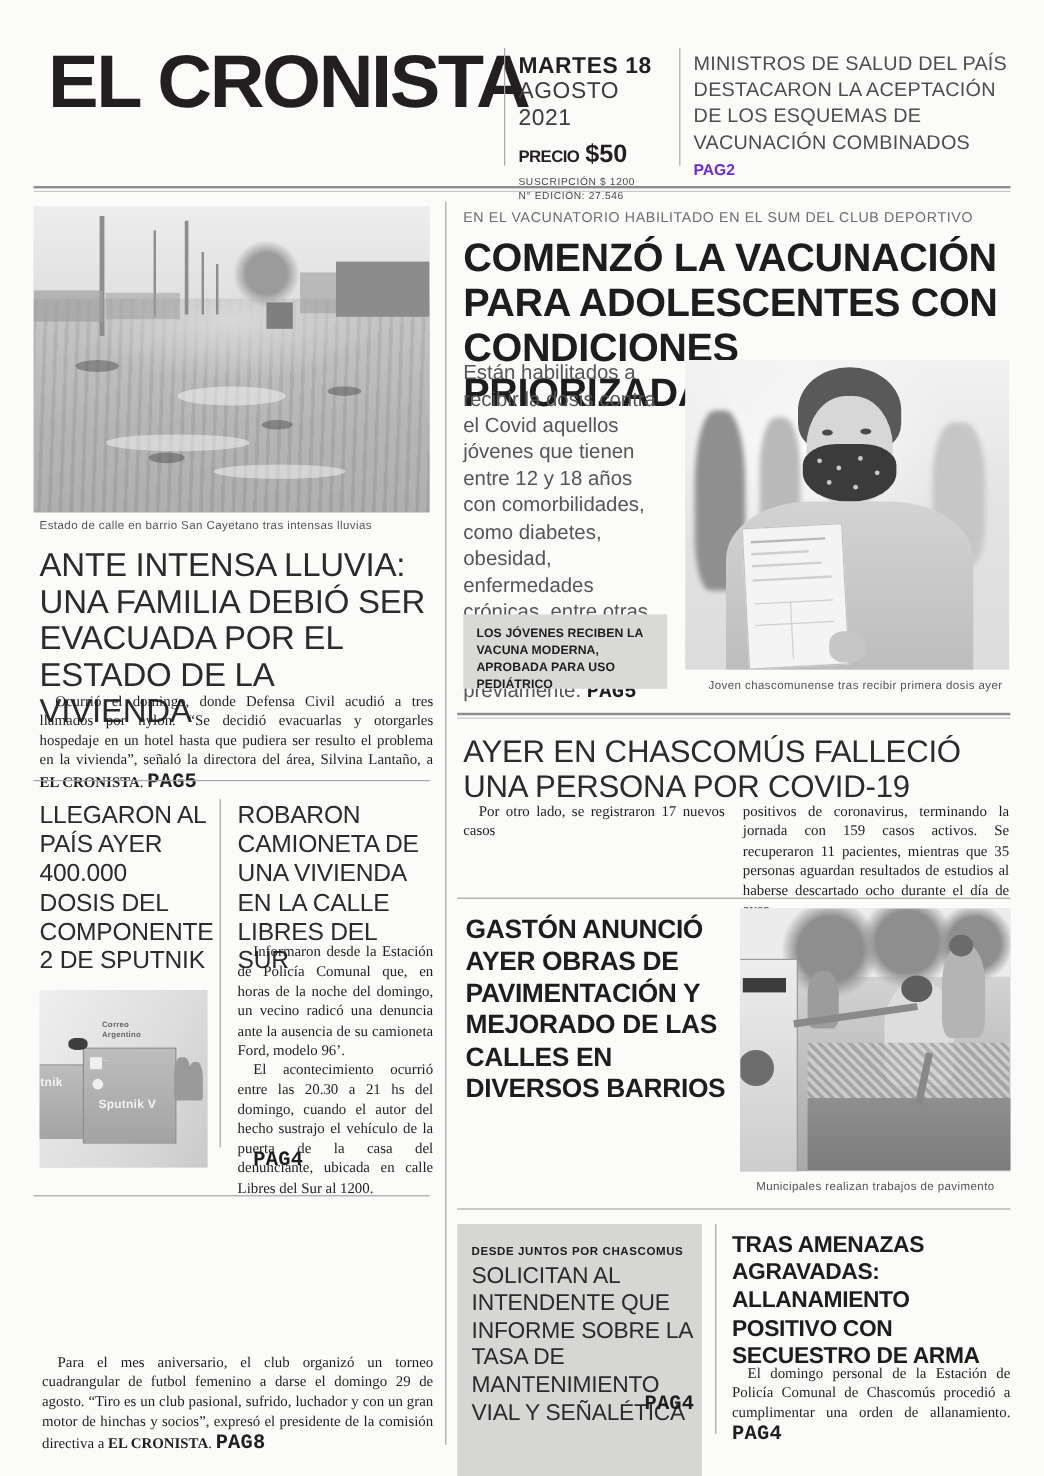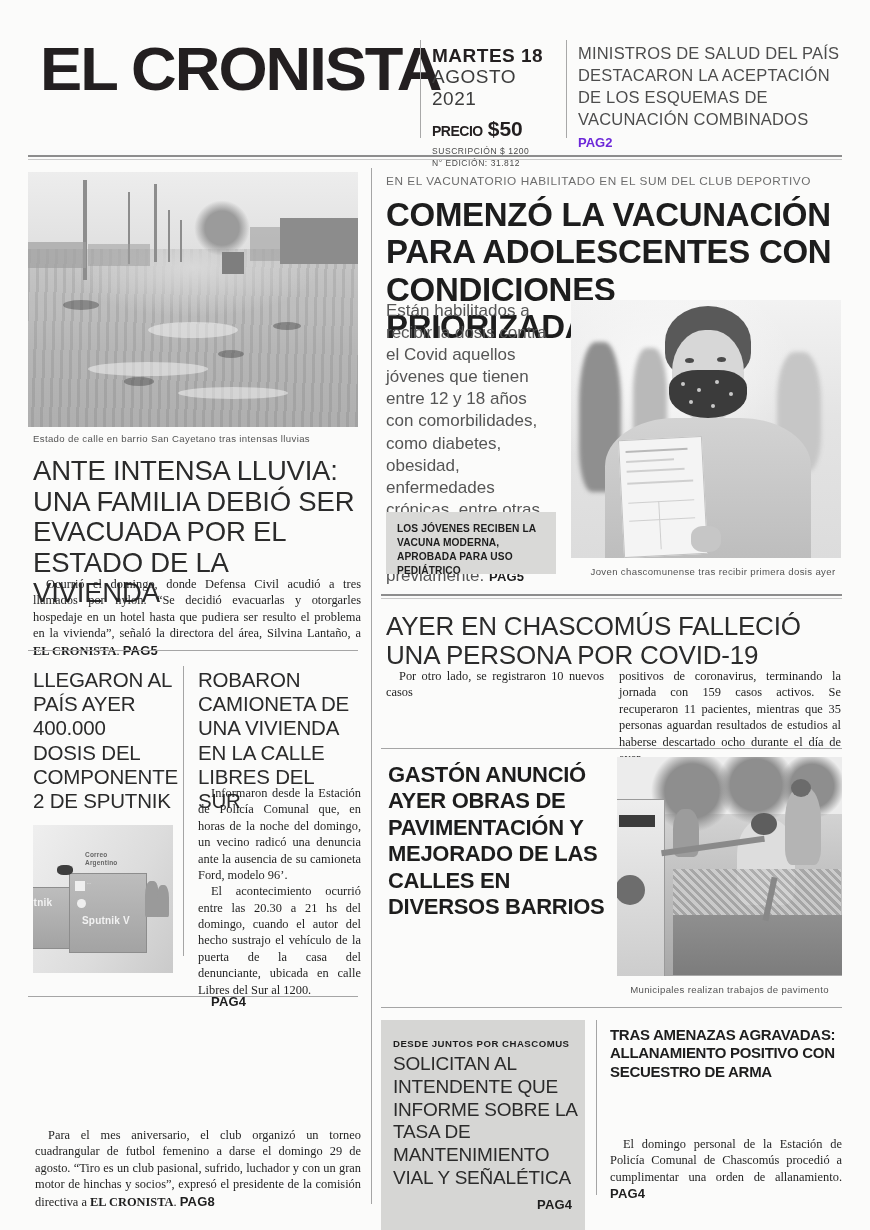--- a/index.html
+++ b/index.html
@@ -41,21 +41,21 @@
   }
   .hl-black{
     font-weight:bold;color:#1d1d1d;letter-spacing:-.3px;line-height:1.1;text-transform:uppercase;
   }
   .body-serif{
     font-family:"Liberation Serif",serif;font-size:12.4px;line-height:1.32;
     color:#1f1f1f;text-align:justify;
   }
   .body-serif .ind{text-indent:13px;display:block;}
   .body-serif b{font-weight:bold;}
-  .pag{font-family:Liberation Sans, sans-serif;font-weight:bold;font-size:13px;letter-spacing:.2px;margin-top:36px;}
+  .pag{font-family:Liberation Mono, monospace;font-weight:bold;font-size:17px;letter-spacing:.2px;}
   .caption{font-size:9.6px;letter-spacing:.35px;color:#545454;}
   
   .photo{position:absolute;overflow:hidden;background:#cfcfcf;}
   .photo *{position:absolute;}
   
   .ph-street{background:linear-gradient(#e9e9e9 0%,#e2e2e2 26%,#c9c9c9 34%,#bdbdbd 55%,#c6c6c6 78%,#b4b4b4 100%);}
   .ph-street .sky{left:0;top:0;width:100%;height:31%;background:linear-gradient(#ededed,#e0e0e0);}
   .ph-street .road{left:0;top:30%;width:100%;height:70%;
     background:
       radial-gradient(ellipse 55% 40% at 50% 10%,#d8d8d8,transparent 70%),
@@ -111,21 +111,21 @@
 
     <div class="dateblock">
       <div class="d1">MARTES 18</div>
       <div class="d2">AGOSTO 2021</div>
       <div class="price">
         <span class="pw">PRECIO</span>
         <span class="amt">$</span><span class="amt">50</span>
       </div>
       <div class="sub">
         <div>SUSCRIPCIÓN $ 1200</div>
-        <div>N° EDICIÓN: 31.812</div>
+        <div>N° EDICIÓN: 27.546</div>
       </div>
     </div>
 
     <div class="teaser">
       <span>MINISTROS DE SALUD DEL PAÍS DESTACARON LA ACEPTACIÓN DE LOS ESQUEMAS DE VACUNACIÓN COMBINADOS</span>
       <b>PAG2</b>
     </div>
   </div>
 
   <div class="rule" style="left:28px;top:155px;width:814px;height:2px;background:#8d8d8d;"></div>
@@ -241,21 +241,21 @@
     <div style="left:120px;top:226px;width:30px;height:26px;background:#c6c6c6;border-radius:40%;"></div>
   </div>
   <div class="caption" style="position:absolute;left:582px;top:566px;width:262px;text-align:center;">Joven chascomunense tras recibir primera dosis ayer</div>
 
   <div class="rule" style="left:381px;top:594px;width:461px;height:2px;background:#8d8d8d;"></div>
   <div class="rule" style="left:381px;top:598px;width:461px;height:1px;background:#c8c8c8;"></div>
 
   <div class="hl-thin" style="position:absolute;left:386px;top:612px;width:458px;font-size:26px;">AYER EN CHASCOMÚS FALLECIÓ UNA PERSONA POR COVID-19</div>
 
   <div class="body-serif" style="position:absolute;left:386px;top:668px;width:218px;">
-    <span class="ind">Por otro lado, se registraron 10 nuevos casos</span>
+    <span class="ind">Por otro lado, se registraron 17 nuevos casos</span>
   </div>
   <div class="body-serif" style="position:absolute;left:619px;top:668px;width:222px;">
     <span>positivos de coronavirus, terminando la jornada con 159 casos activos. Se recuperaron 11 pacientes, mientras que 35 personas aguardan resultados de estudios al haberse descartado ocho durante el día de ayer.</span>
   </div>
 
   <div class="rule" style="left:381px;top:748px;width:461px;height:1px;background:#a5a5a5;"></div>
 
   <div class="hl-black" style="position:absolute;left:388px;top:762px;width:218px;font-size:22px;line-height:1.2;">GASTÓN ANUNCIÓ AYER OBRAS DE PAVIMENTACIÓN Y MEJORADO DE LAS CALLES EN DIVERSOS BARRIOS</div>
 
 
@@ -282,19 +282,19 @@
   <div class="rule" style="left:381px;top:1007px;width:461px;height:1px;background:#a5a5a5;"></div>
 
   <div class="grayboxB" style="position:absolute;left:381px;top:1020px;width:204px;height:210px;">
     <div class="kicker" style="position:absolute;left:12px;top:18px;width:182px;color:#1d1d1d;font-weight:bold;font-size:9.6px;letter-spacing:.5px;">DESDE JUNTOS POR CHASCOMUS</div>
     <div class="hl-thin" style="position:absolute;left:12px;top:33px;width:186px;font-size:19px;line-height:1.2;">SOLICITAN AL INTENDENTE QUE INFORME SOBRE LA TASA DE MANTENIMIENTO VIAL Y SEÑALÉTICA</div>
     <div class="pag" style="position:absolute;left:156px;top:141px;color:#1d1d1d;">PAG4</div>
   </div>
 
   <div class="rule" style="left:596px;top:1020px;width:1px;height:175px;background:#a5a5a5;"></div>
 
-  <div class="hl-black" style="position:absolute;left:610px;top:1026px;width:232px;font-size:15px;line-height:1.22;">TRAS AMENAZAS AGRAVADAS: ALLANAMIENTO POSITIVO CON SECUESTRO DE ARMA</div>
+  <div class="hl-black" style="position:absolute;left:610px;top:1026px;width:232px;font-size:19px;line-height:1.22;">TRAS AMENAZAS AGRAVADAS: ALLANAMIENTO POSITIVO CON SECUESTRO DE ARMA</div>
 
   <div class="body-serif" style="position:absolute;left:610px;top:1136px;width:232px;">
     <span class="ind"><span>El domingo personal de la Estación de Policía Comunal de Chascomús procedió a cumplimentar una orden de allanamiento. </span><span class="pag">PAG4</span></span>
   </div>
 
 </div>
 
 </body></html>

